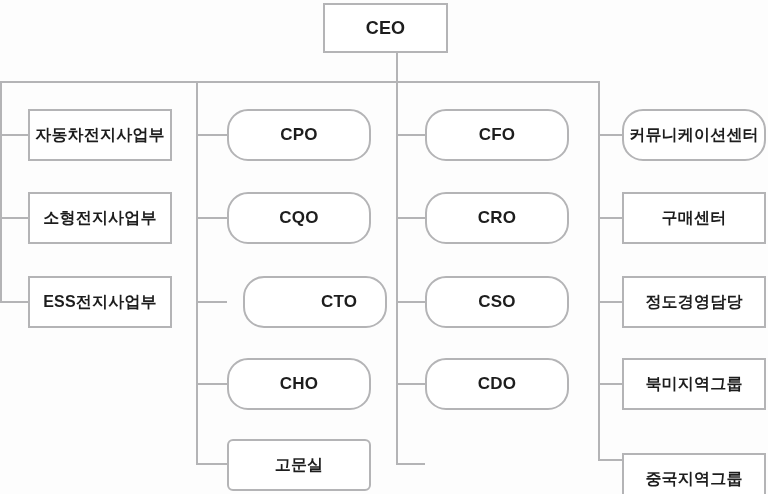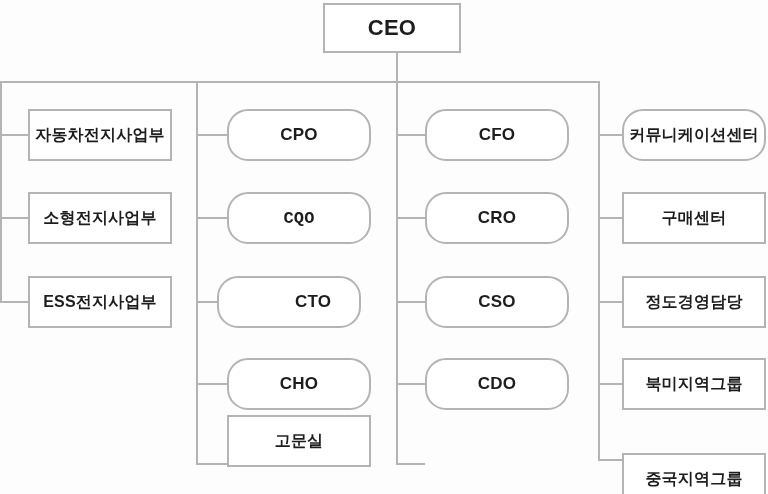--- a/index.html
+++ b/index.html
@@ -26,21 +26,21 @@
     background: var(--box-background);
     display: flex;
     align-items: center;
     justify-content: center;
     font-weight: bold;
     font-size: 16px;
     color: var(--text);
     letter-spacing: 0.2px;
     white-space: nowrap;
   }
-  .node.ceo { width: 138px; height: 50px; font-size: 22px; }
+  .node.ceo { width: 125px; height: 50px; font-size: 18px; }
   .node.latin { font-size: 17px; border-radius: 21px; }
   .vline { position: absolute; width: 2px; background: var(--line); }
   .hline { position: absolute; height: 2px; background: var(--line); }
 </style>
 </head>
 <body>
 
 <div class="canvas">
 
   <div class="vline" style="left:396px; top:53px; height:412px;"></div>
@@ -81,30 +81,30 @@
   <div class="node" style="left:28px; top:192px;">
     <span>소형전지사업부</span>
   </div>
   <div class="node" style="left:28px; top:276px;">
     <span>ESS전지사업부</span>
   </div>
 
   <div class="node latin" style="left:227px; top:109px;">
     <span>CPO</span>
   </div>
-  <div class="node latin" style="left:227px; top:192px;font-family:Liberation Mono, monospace;">
+  <div class="node latin" style="left:227px; top:192px;">
     <span>CQO</span>
   </div>
-  <div class="node latin" style="left:217px; top:276px;padding-left:48px;">
+  <div class="node latin" style="left:243px; top:276px;padding-left:48px;">
     <span>CTO</span>
   </div>
   <div class="node latin" style="left:227px; top:358px;">
     <span>CHO</span>
   </div>
-  <div class="node" style="left:227px; top:415px;">
+  <div class="node" style="left:227px; top:439px;border-radius:6px;">
     <span>고문실</span>
   </div>
 
   <div class="node latin" style="left:425px; top:109px;">
     <span>CFO</span>
   </div>
   <div class="node latin" style="left:425px; top:192px;">
     <span>CRO</span>
   </div>
   <div class="node latin" style="left:425px; top:276px;">

